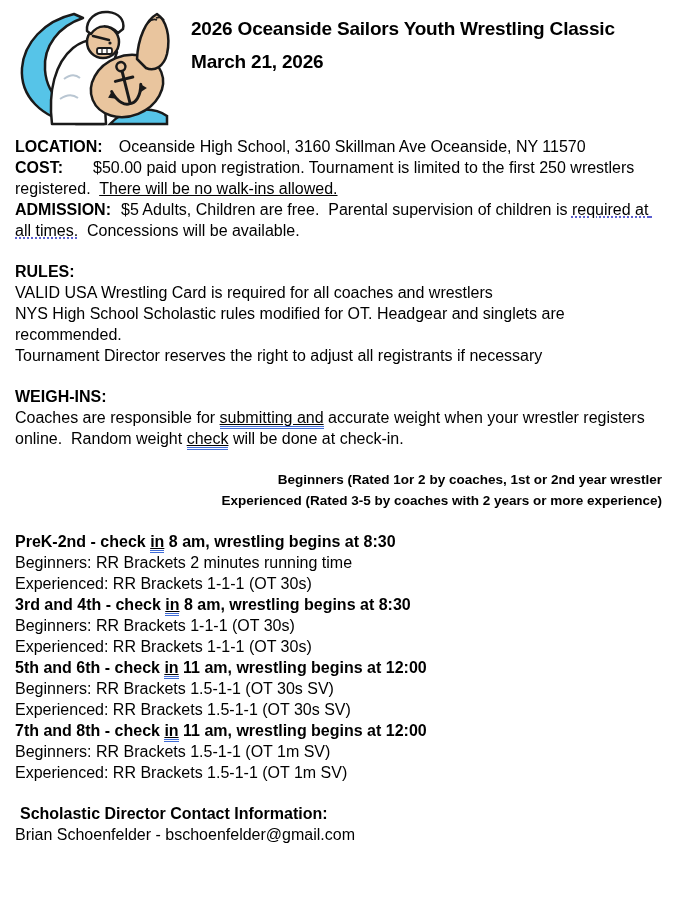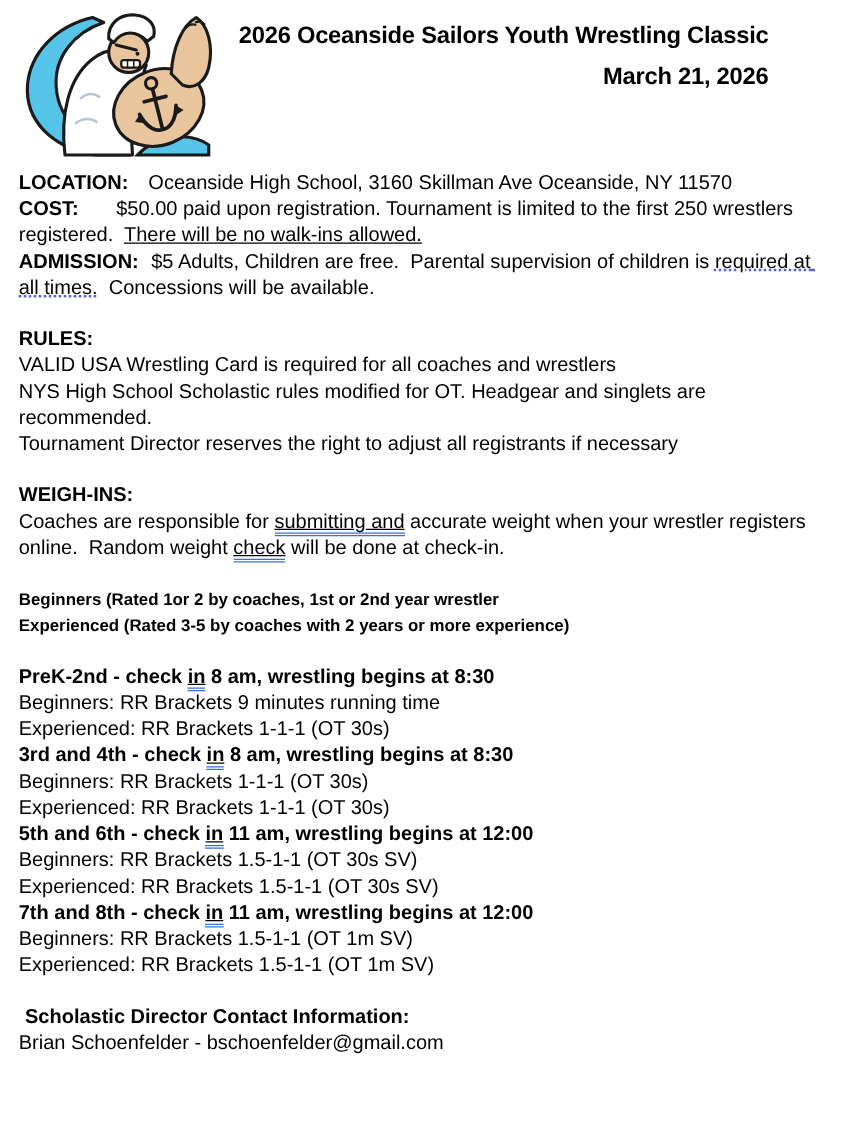--- a/index.html
+++ b/index.html
@@ -7,36 +7,36 @@
     width: 677px; height: 907px;
     font-family: "Liberation Sans", sans-serif;
     color: #000;
     overflow: hidden;
   }
   .page { width: 677px; height: 907px; box-sizing: border-box; overflow: hidden; }
 
   
   .header { display: flex; align-items: flex-start; padding: 7px 0 0 14px; height: 129px; box-sizing: border-box; }
   .logo { width: 158px; height: 121px; flex: none; }
-  .titles { padding-left: 19px; padding-top: 11px; text-align: right; }
+  .titles { padding-left: 19px; padding-top: 11px; }
   .title-1 { font-size: 19px; font-weight: bold; margin: 0 0 11px 0; letter-spacing: -0.2px; }
   .title-2 { font-size: 19px; font-weight: bold; margin: 0; letter-spacing: -0.2px; }
 
   
   main { padding: 7px 15px 0 15px; }
   .para { margin: 0; font-size: 16px; line-height: 21px; white-space: pre-wrap; }
   .b { font-weight: bold; }
   .section { margin-top: 20px; }
   .lbl-loc { margin-right: 16px; }
   .lbl-cost { margin-right: 30px; }
   .lbl-adm { margin-right: 10px; }
   .u { text-decoration: underline; }
   .gram { text-decoration: underline; border-bottom: 3px double #3f6cd6; }
   .sp { text-decoration: underline dotted #5b5fd0 2px; }
-  .small-bold .para { font-size: 13.5px; font-weight: bold; }
+  .small-bold .para { font-size: 13.5px; font-weight: bold; text-align: right; }
   .medal { margin-top: 22px; }
   .contact-indent { padding-left: 5px; }
 </style>
 </head>
 <body>
 
 <div class="page">
 
   <header class="header">
     <div class="logo">
@@ -98,21 +98,21 @@
       <p class="para"><span>Coaches are responsible for </span><span class="gram">submitting and</span><span> accurate weight when your wrestler registers online.  Random weight </span><span class="gram">check</span><span> will be done at check-in.</span></p>
     </section>
 
     <section class="section small-bold">
       <p class="para">Beginners (Rated 1or 2 by coaches, 1st or 2nd year wrestler</p>
       <p class="para">Experienced (Rated 3-5 by coaches with 2 years or more experience)</p>
     </section>
 
     <section class="section">
       <p class="para b"><span>PreK-2nd - check </span><span class="gram">in</span><span> 8 am, wrestling begins at 8:30</span></p>
-      <p class="para">Beginners: RR Brackets 9 minutes running time</p>
+      <p class="para">Beginners: RR Brackets 2 minutes running time</p>
       <p class="para">Experienced: RR Brackets 1-1-1 (OT 30s)</p>
 
       <p class="para b"><span>3rd and 4th - check </span><span class="gram">in</span><span> 8 am, wrestling begins at 8:30</span></p>
       <p class="para">Beginners: RR Brackets 1-1-1 (OT 30s)</p>
       <p class="para">Experienced: RR Brackets 1-1-1 (OT 30s)</p>
 
       <p class="para b"><span>5th and 6th - check </span><span class="gram">in</span><span> 11 am, wrestling begins at 12:00</span></p>
       <p class="para">Beginners: RR Brackets 1.5-1-1 (OT 30s SV)</p>
       <p class="para">Experienced: RR Brackets 1.5-1-1 (OT 30s SV)</p>
 

